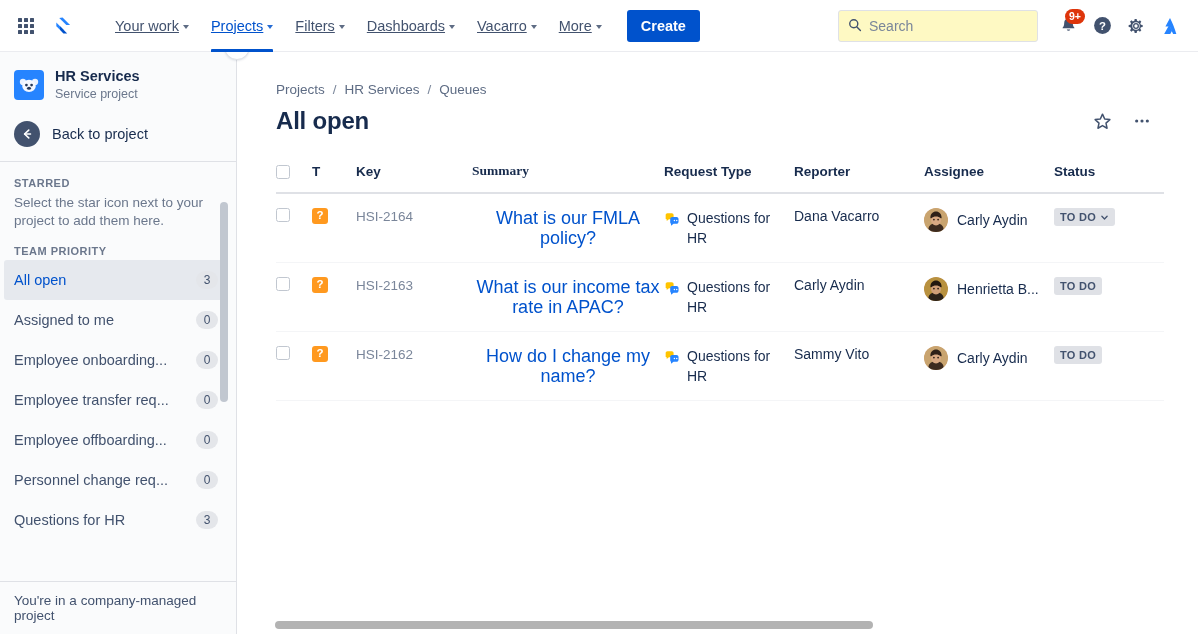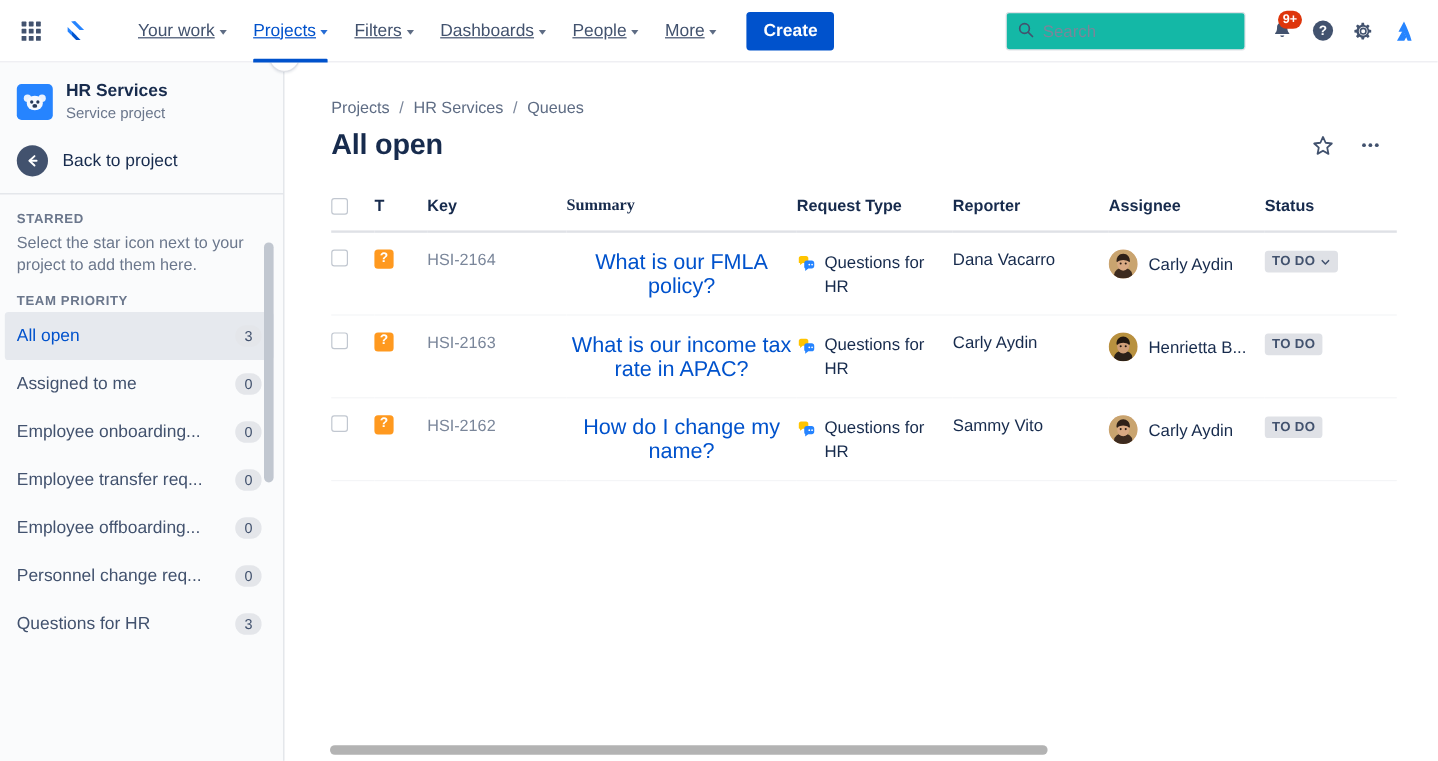--- a/index.html
+++ b/index.html
@@ -43,21 +43,21 @@
   .caret { width:0;height:0;border-left:3.5px solid transparent;border-right:3.5px solid transparent;border-top:4px solid currentColor; margin-top:2px; opacity:.85;}
   .create-btn {
     margin-left: 14px; height: 32px; padding: 0 14px;
     background: #0052cc; color: #fff; font-size: 14.5px; font-weight: 600;
     border: none; border-radius: 3px; cursor: pointer;
     display:flex; align-items:center;
   }
   .nav-right { margin-left: auto; display: flex; align-items: center; padding-right: 12px; gap: 2px;}
   .searchbox {
     position: relative; width: 200px; height: 32px; margin-right: 12px;
-    border: 1px solid #dfe1e6; border-radius: 3px; background: #14b8a6;
+    border: 1px solid #dfe1e6; border-radius: 3px; background: #fef9c3;
     display: flex; align-items: center; padding-left: 30px;
   }
   .searchbox .s-icon { position: absolute; left: 9px; top: 7px; }
   .searchbox input {
     border: none; outline: none; background: transparent;
     font-family: inherit; font-size: 14px; color: #172b4d; width: 160px;
   }
   .searchbox input::placeholder { color: #7a869a; }
   .icon-btn {
     position: relative; width: 32px; height: 32px; border-radius: 50%;
@@ -240,21 +240,21 @@
     </div>
     <div class="nav-item">
       <span>Filters</span>
       <span class="caret"></span>
     </div>
     <div class="nav-item">
       <span>Dashboards</span>
       <span class="caret"></span>
     </div>
     <div class="nav-item">
-      <span>People</span>
+      <span>Vacarro</span>
       <span class="caret"></span>
     </div>
     <div class="nav-item">
       <span>More</span>
       <span class="caret"></span>
     </div>
     <button class="create-btn">Create</button>
   </div>
 
   <div class="nav-right">
@@ -362,20 +362,21 @@
     <div class="q-item">
       <span class="q-label">Questions for HR</span>
       <span class="q-count">3</span>
     </div>
 
     <div class="side-track">
       <div class="side-thumb"></div>
     </div>
   </div>
 
+  <div class="side-footer">You're in a company-managed project</div>
 </div>
 
 <div class="collapse-btn">
   <svg width="12" height="12" viewBox="0 0 16 16">
     <path d="M9.8 3.4 L5.4 8 L9.8 12.6" fill="none" stroke="#42526e" stroke-width="1.9" stroke-linecap="round" stroke-linejoin="round"></path>
   </svg>
 </div>
 
 <div class="main">
 

